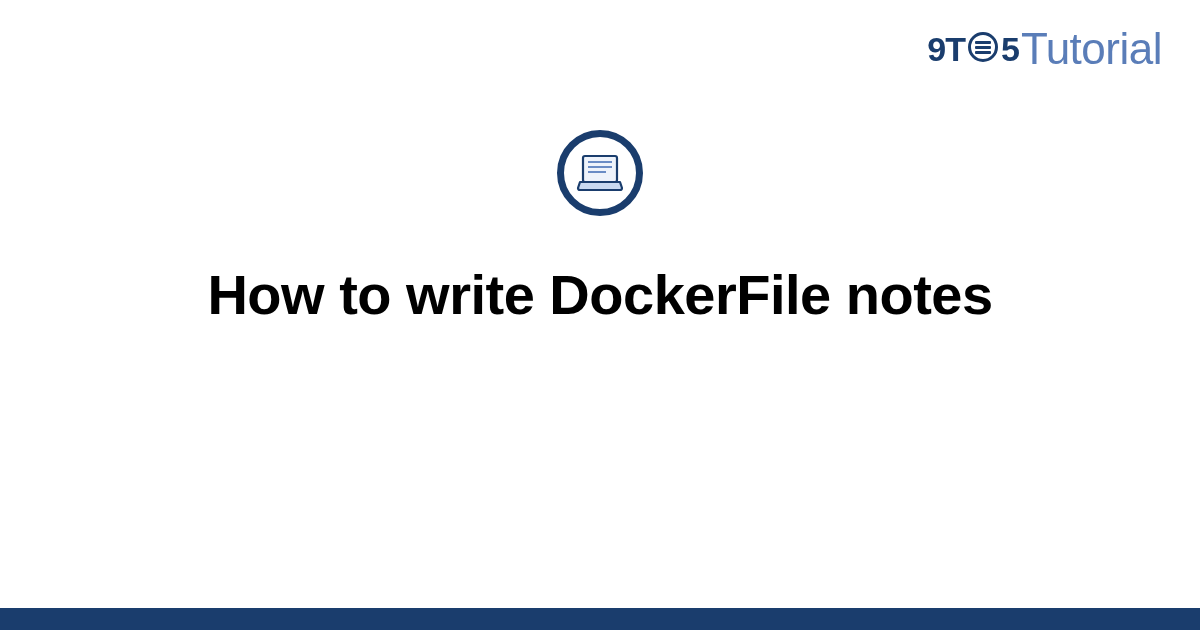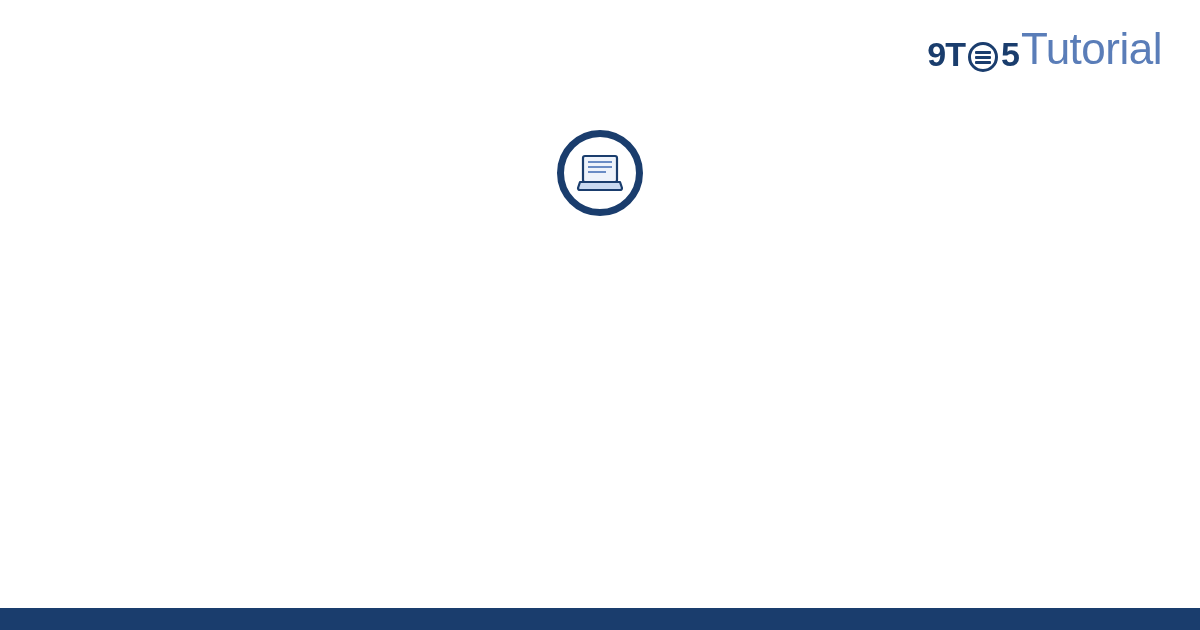--- a/index.html
+++ b/index.html
@@ -13,21 +13,21 @@
       background: #ffffff;
       font-family: Arial, Helvetica, sans-serif;
       position: relative;
       overflow: hidden;
     }
     .logo {
       position: absolute;
       top: 24px;
       right: 38px;
       display: flex;
-      align-items: flex-end;
+      align-items: center;
       gap: 2px;
     }
     .logo-9t {
       font-size: 34px;
       font-weight: 700;
       color: #1a3d6d;
       letter-spacing: -1px;
     }
     .logo-circle {
       width: 30px;
@@ -127,15 +127,16 @@
 <div class="center-content">
   <div class="center-icon-circle">
     <svg class="laptop-svg" viewBox="0 0 48 40">
       <rect x="7" y="3" width="34" height="26" rx="2" ry="2" fill="#eef3fb" stroke="#1a3d6d" stroke-width="2.2"></rect>
       <line x1="12" y1="9" x2="36" y2="9" stroke="#6a8cc5" stroke-width="2"></line>
       <line x1="12" y1="14" x2="36" y2="14" stroke="#6a8cc5" stroke-width="2"></line>
       <line x1="12" y1="19" x2="30" y2="19" stroke="#6a8cc5" stroke-width="2"></line>
       <path d="M 4 29 L 44 29 L 46 35 Q 46 37 44 37 L 4 37 Q 2 37 2 35 Z" fill="#c9d9f0" stroke="#1a3d6d" stroke-width="2.2" stroke-linejoin="round"></path>
     </svg>
   </div>
+  <h1 class="page-title">How to write DockerFile notes</h1>
 </div>
 
 <div class="footer-bar"></div>
 
 </body></html>

